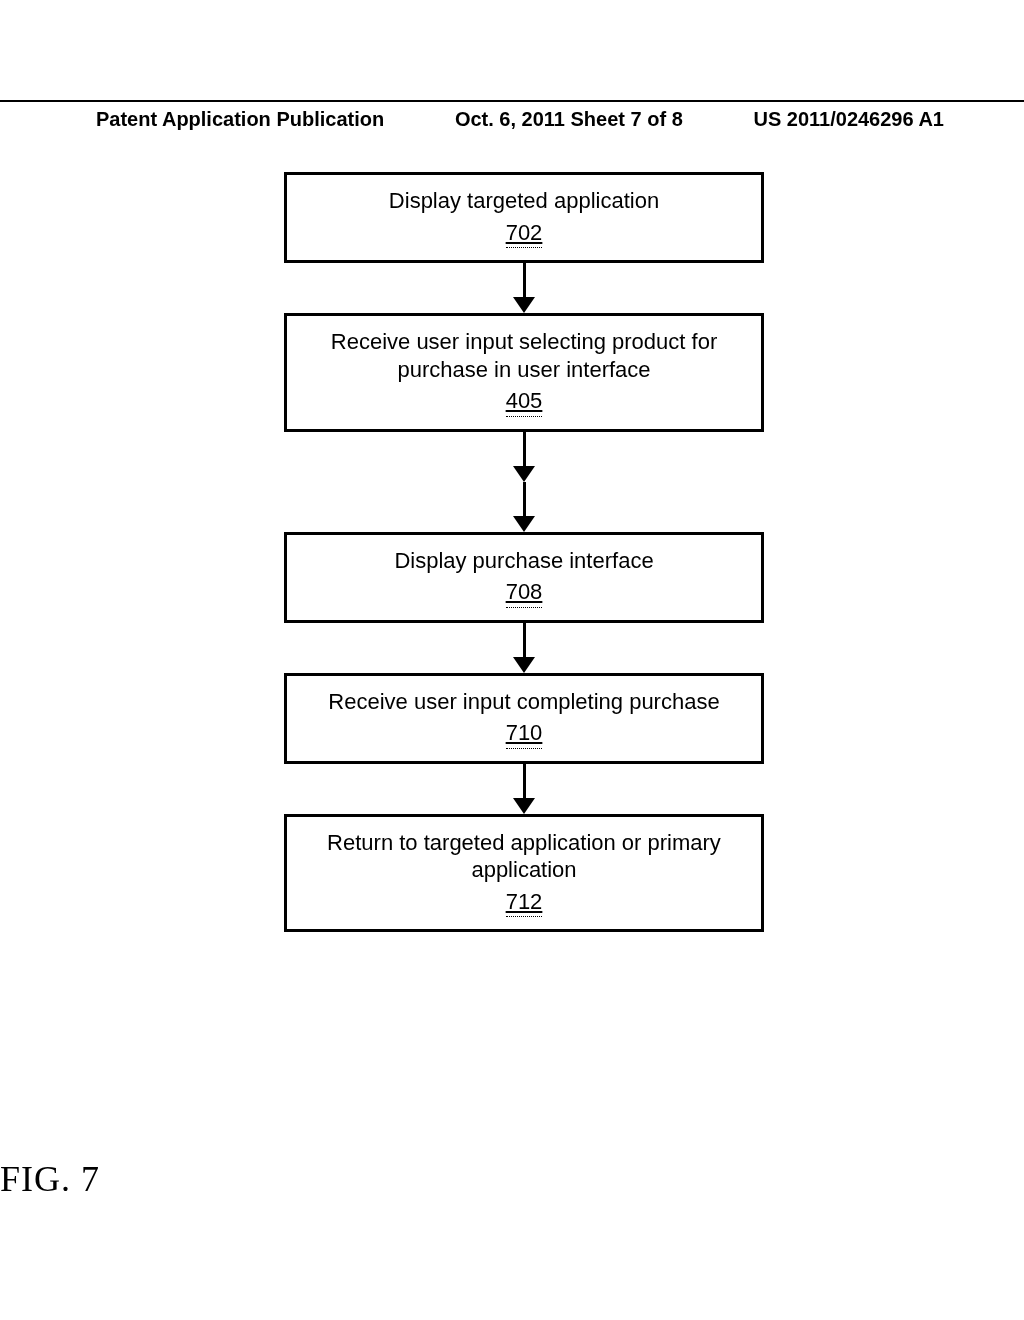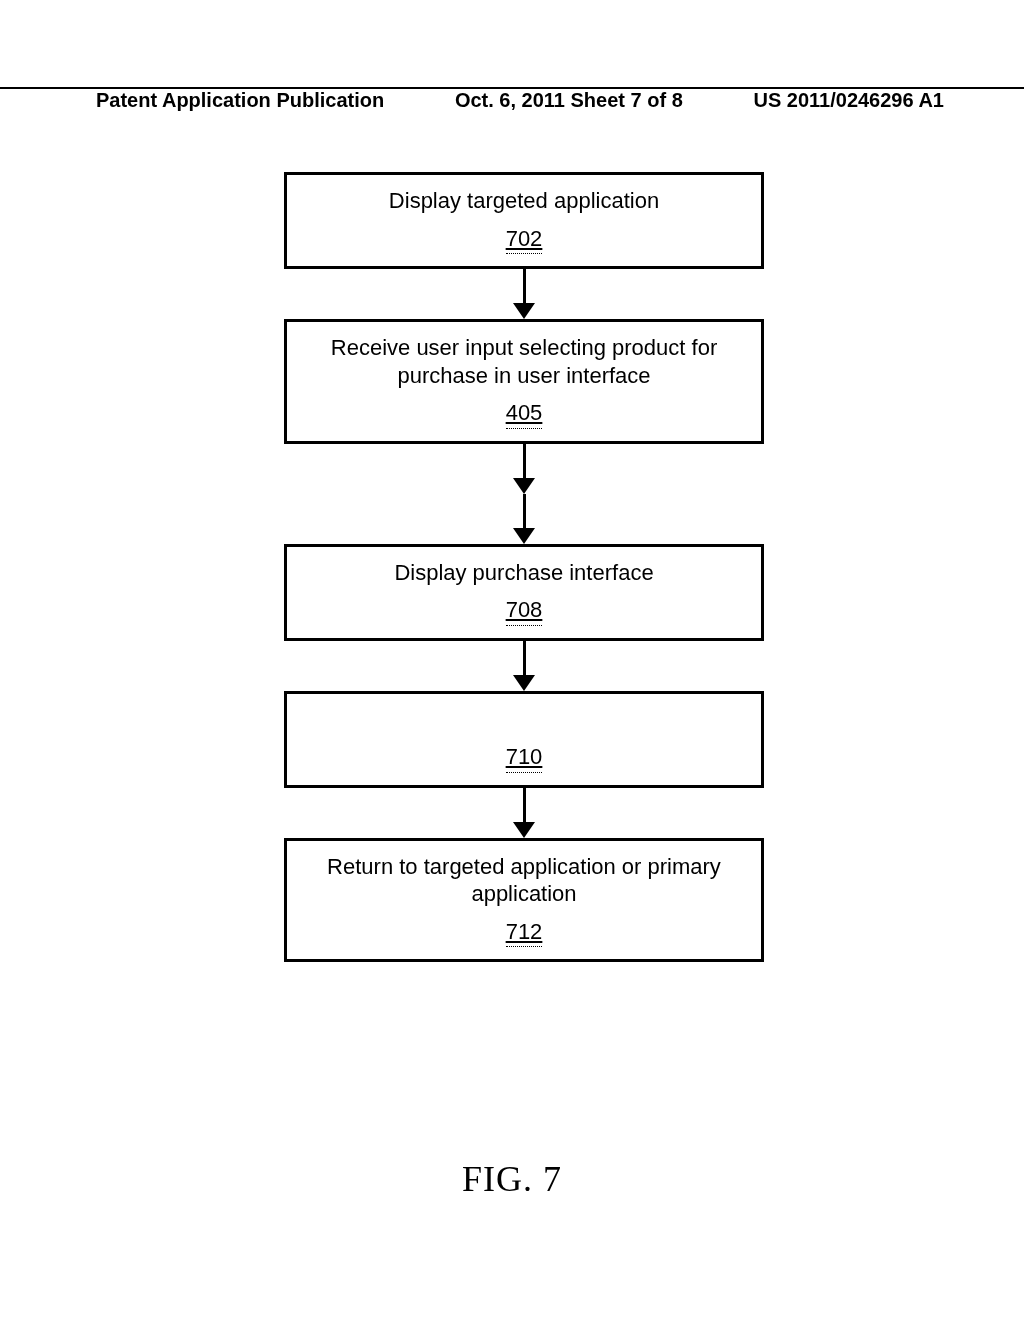--- a/index.html
+++ b/index.html
@@ -6,24 +6,25 @@
     margin: 0;
     padding: 0;
     width: 1024px;
     height: 1320px;
     background: #fff;
     font-family: Arial, Helvetica, sans-serif;
     position: relative;
   }
   .header {
     position: absolute;
-    top: 87px;
+    top: 100px;
     left: 0;
     width: 1024px;
     border-top: 2px solid #000;
+    padding-top: 6px;
   }
   .header-row {
     display: flex;
     font-size: 20px;
     font-weight: bold;
     padding: 0 80px 0 96px;
     justify-content: space-between;
   }
   .header-row > span { white-space: nowrap; }
   .flowchart {
@@ -39,21 +40,21 @@
     line-height: 1.25;
     padding: 12px 18px;
     box-sizing: border-box;
     width: 100%;
   }
   .step .ref {
     display: inline-block;
     text-decoration: underline;
     border-bottom: 1px dotted #000;
     padding-bottom: 1px;
-    margin-top: 10px;
+    margin-top: 4px;
   }
   .arrow {
     width: 100%;
     height: 50px;
     position: relative;
   }
   .arrow .shaft {
     position: absolute;
     left: 50%;
     top: 0;
@@ -71,21 +72,20 @@
     margin-left: -11px;
     border-left: 11px solid transparent;
     border-right: 11px solid transparent;
     border-top: 16px solid #000;
   }
   .figure-label {
     position: absolute;
     top: 1158px;
     left: 0;
     width: 1024px;
-    text-align: center;
     font-family: "Times New Roman", Times, serif;
     font-size: 36px;
     letter-spacing: 1px;
   }
 </style>
 </head>
 <body>
 
 <div class="header">
   <div class="header-row">
@@ -123,21 +123,21 @@
   <div class="step">
     <span>Display purchase interface</span><br>
     <span class="ref">708</span>
   </div>
   <div class="arrow">
       <div class="shaft"></div>
       <div class="head"></div>
     </div>
 
   <div class="step">
-    <br>
+    <span>Receive user input completing purchase</span><br>
     <span class="ref">710</span>
   </div>
   <div class="arrow">
       <div class="shaft"></div>
       <div class="head"></div>
     </div>
 
   <div class="step">
     <span>Return to targeted application or primary application</span><br>
     <span class="ref">712</span>

